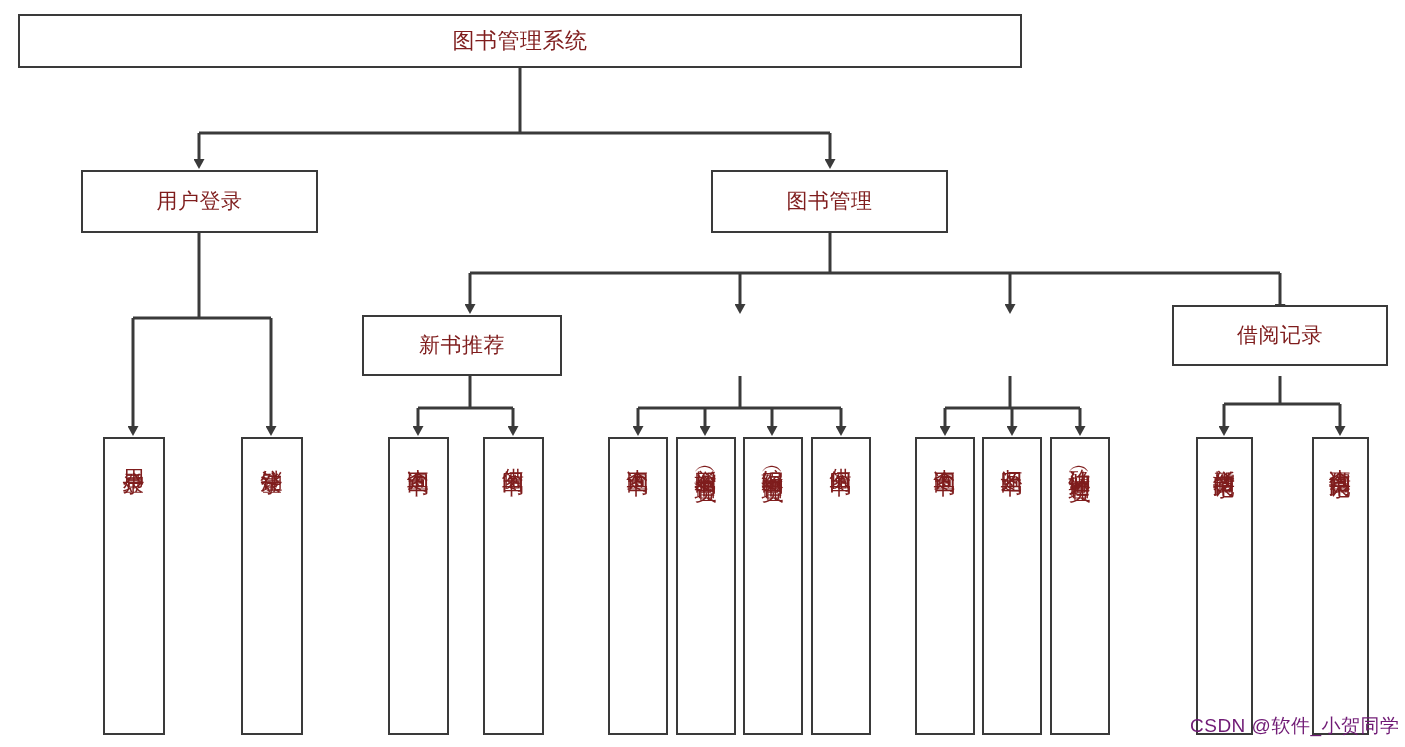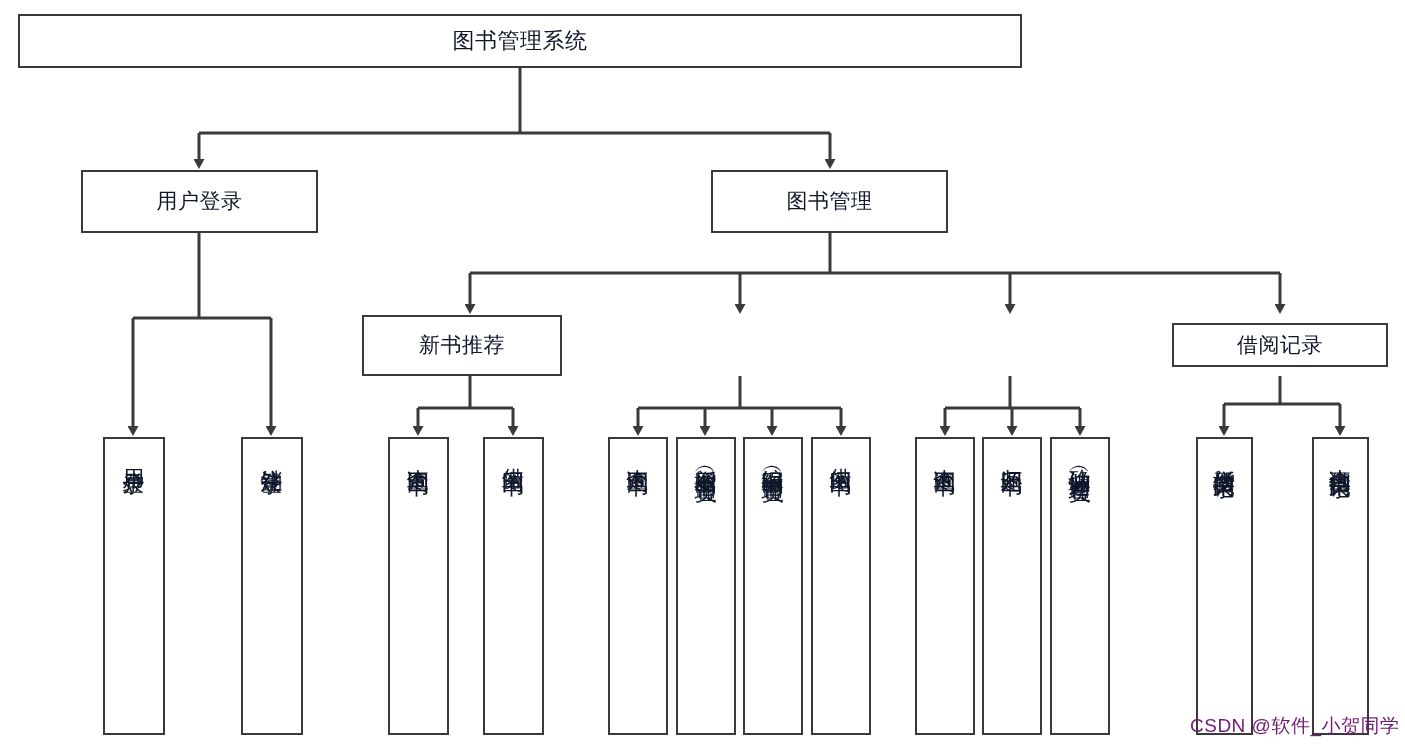--- a/index.html
+++ b/index.html
@@ -26,21 +26,21 @@
     pointer-events: none;
   }
   .node {
     position: absolute;
     box-sizing: border-box;
     border: 2px solid #3a3a3a;
     background: #ffffff;
     display: flex;
     align-items: center;
     justify-content: center;
-    color: #0f172a;
+    color: #7f1d1d;
   }
   .node .label {
     display: block;
     text-align: center;
     line-height: 1.18;
     white-space: nowrap;
   }
   
   .node.horiz .label {
     font-size: 21px;
@@ -132,21 +132,21 @@
   <div class="node horiz" style="left:81px; top:170px; width:237px; height:63px;">
     <span class="label">用户登录</span>
   </div>
   <div class="node horiz" style="left:711px; top:170px; width:237px; height:63px;font-family:Liberation Serif, serif;">
     <span class="label">图书管理</span>
   </div>
 
   <div class="node horiz" style="left:362px; top:315px; width:200px; height:61px;">
     <span class="label">新书推荐</span>
   </div>
-  <div class="node horiz" style="left:1172px; top:323px; width:216px; height:44px;font-family:Liberation Serif, serif;">
+  <div class="node horiz" style="left:1172px; top:305px; width:216px; height:61px;font-family:Liberation Serif, serif;">
     <span class="label">借阅记录</span>
   </div>
 
   <div class="node vert" style="left:103px; top:437px; width:62px; height:298px;">
     <span class="label">用户登录</span>
   </div>
   <div class="node vert" style="left:241px; top:437px; width:62px; height:298px;">
     <span class="label">注销登录</span>
   </div>
 

